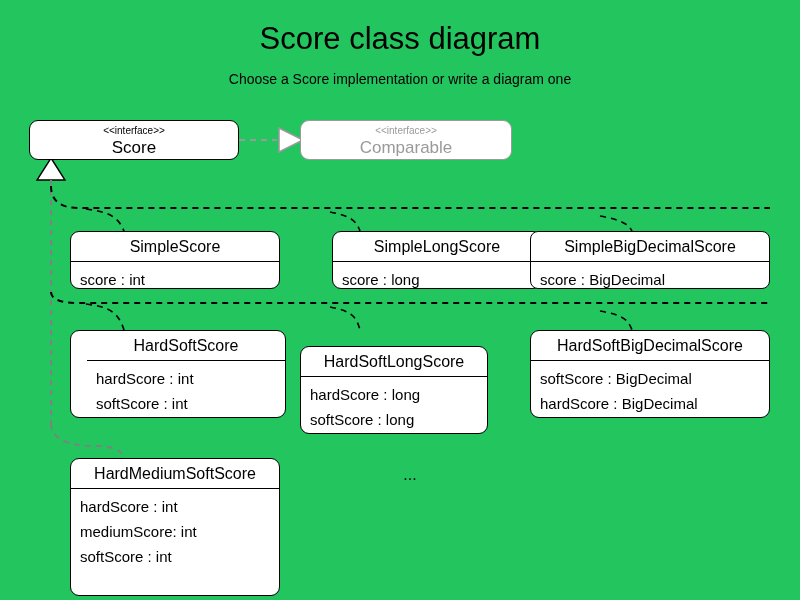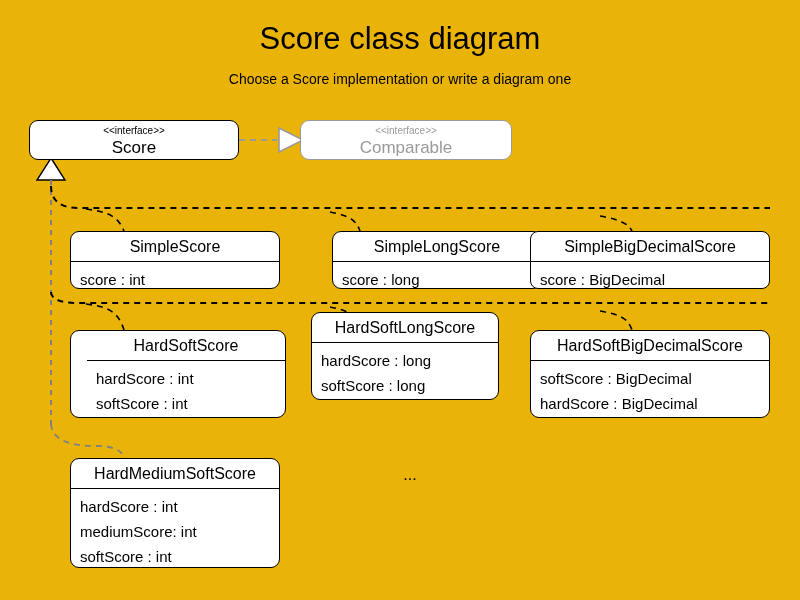--- a/index.html
+++ b/index.html
@@ -4,21 +4,21 @@
 <style>
   html, body {
     margin: 0;
     padding: 0;
     background: #ffffff;
   }
   #canvas {
     position: relative;
     width: 800px;
     height: 600px;
-    background: #eab308;
+    background: #22c55e;
     overflow: hidden;
     font-family: "Liberation Sans", sans-serif;
     color: #000000;
   }
   
   .title {
     position: absolute;
     left: 0;
     top: 20px;
     width: 800px;
@@ -205,41 +205,41 @@
   <div class="uml-box cls-box" style="left:70px; top:330px; width:216px; height:88px;padding-left:16px;">
     <div class="box-header divided">
       <span class="cls-name">HardSoftScore</span>
     </div>
     <div class="attrs">
       <span class="attr">hardScore : int</span>
       <span class="attr">softScore : int</span>
     </div>
   </div>
 
-  <div class="uml-box cls-box" style="left:300px; top:312px; width:188px; height:88px;margin-left:11px;">
+  <div class="uml-box cls-box" style="left:300px; top:346px; width:188px; height:88px;">
     <div class="box-header divided">
       <span class="cls-name">HardSoftLongScore</span>
     </div>
     <div class="attrs">
       <span class="attr">hardScore : long</span>
       <span class="attr">softScore : long</span>
     </div>
   </div>
 
   <div class="uml-box cls-box" style="left:530px; top:330px; width:240px; height:88px;">
     <div class="box-header divided">
       <span class="cls-name">HardSoftBigDecimalScore</span>
     </div>
     <div class="attrs">
       <span class="attr">softScore : BigDecimal</span>
       <span class="attr">hardScore : BigDecimal</span>
     </div>
   </div>
 
-  <div class="uml-box cls-box" style="left:70px; top:458px; width:210px; height:110px;">
+  <div class="uml-box cls-box" style="left:70px; top:458px; width:210px; height:138px;">
     <div class="box-header divided">
       <span class="cls-name">HardMediumSoftScore</span>
     </div>
     <div class="attrs">
       <span class="attr">hardScore : int</span>
       <span class="attr">mediumScore: int</span>
       <span class="attr">softScore : int</span>
     </div>
   </div>
 

